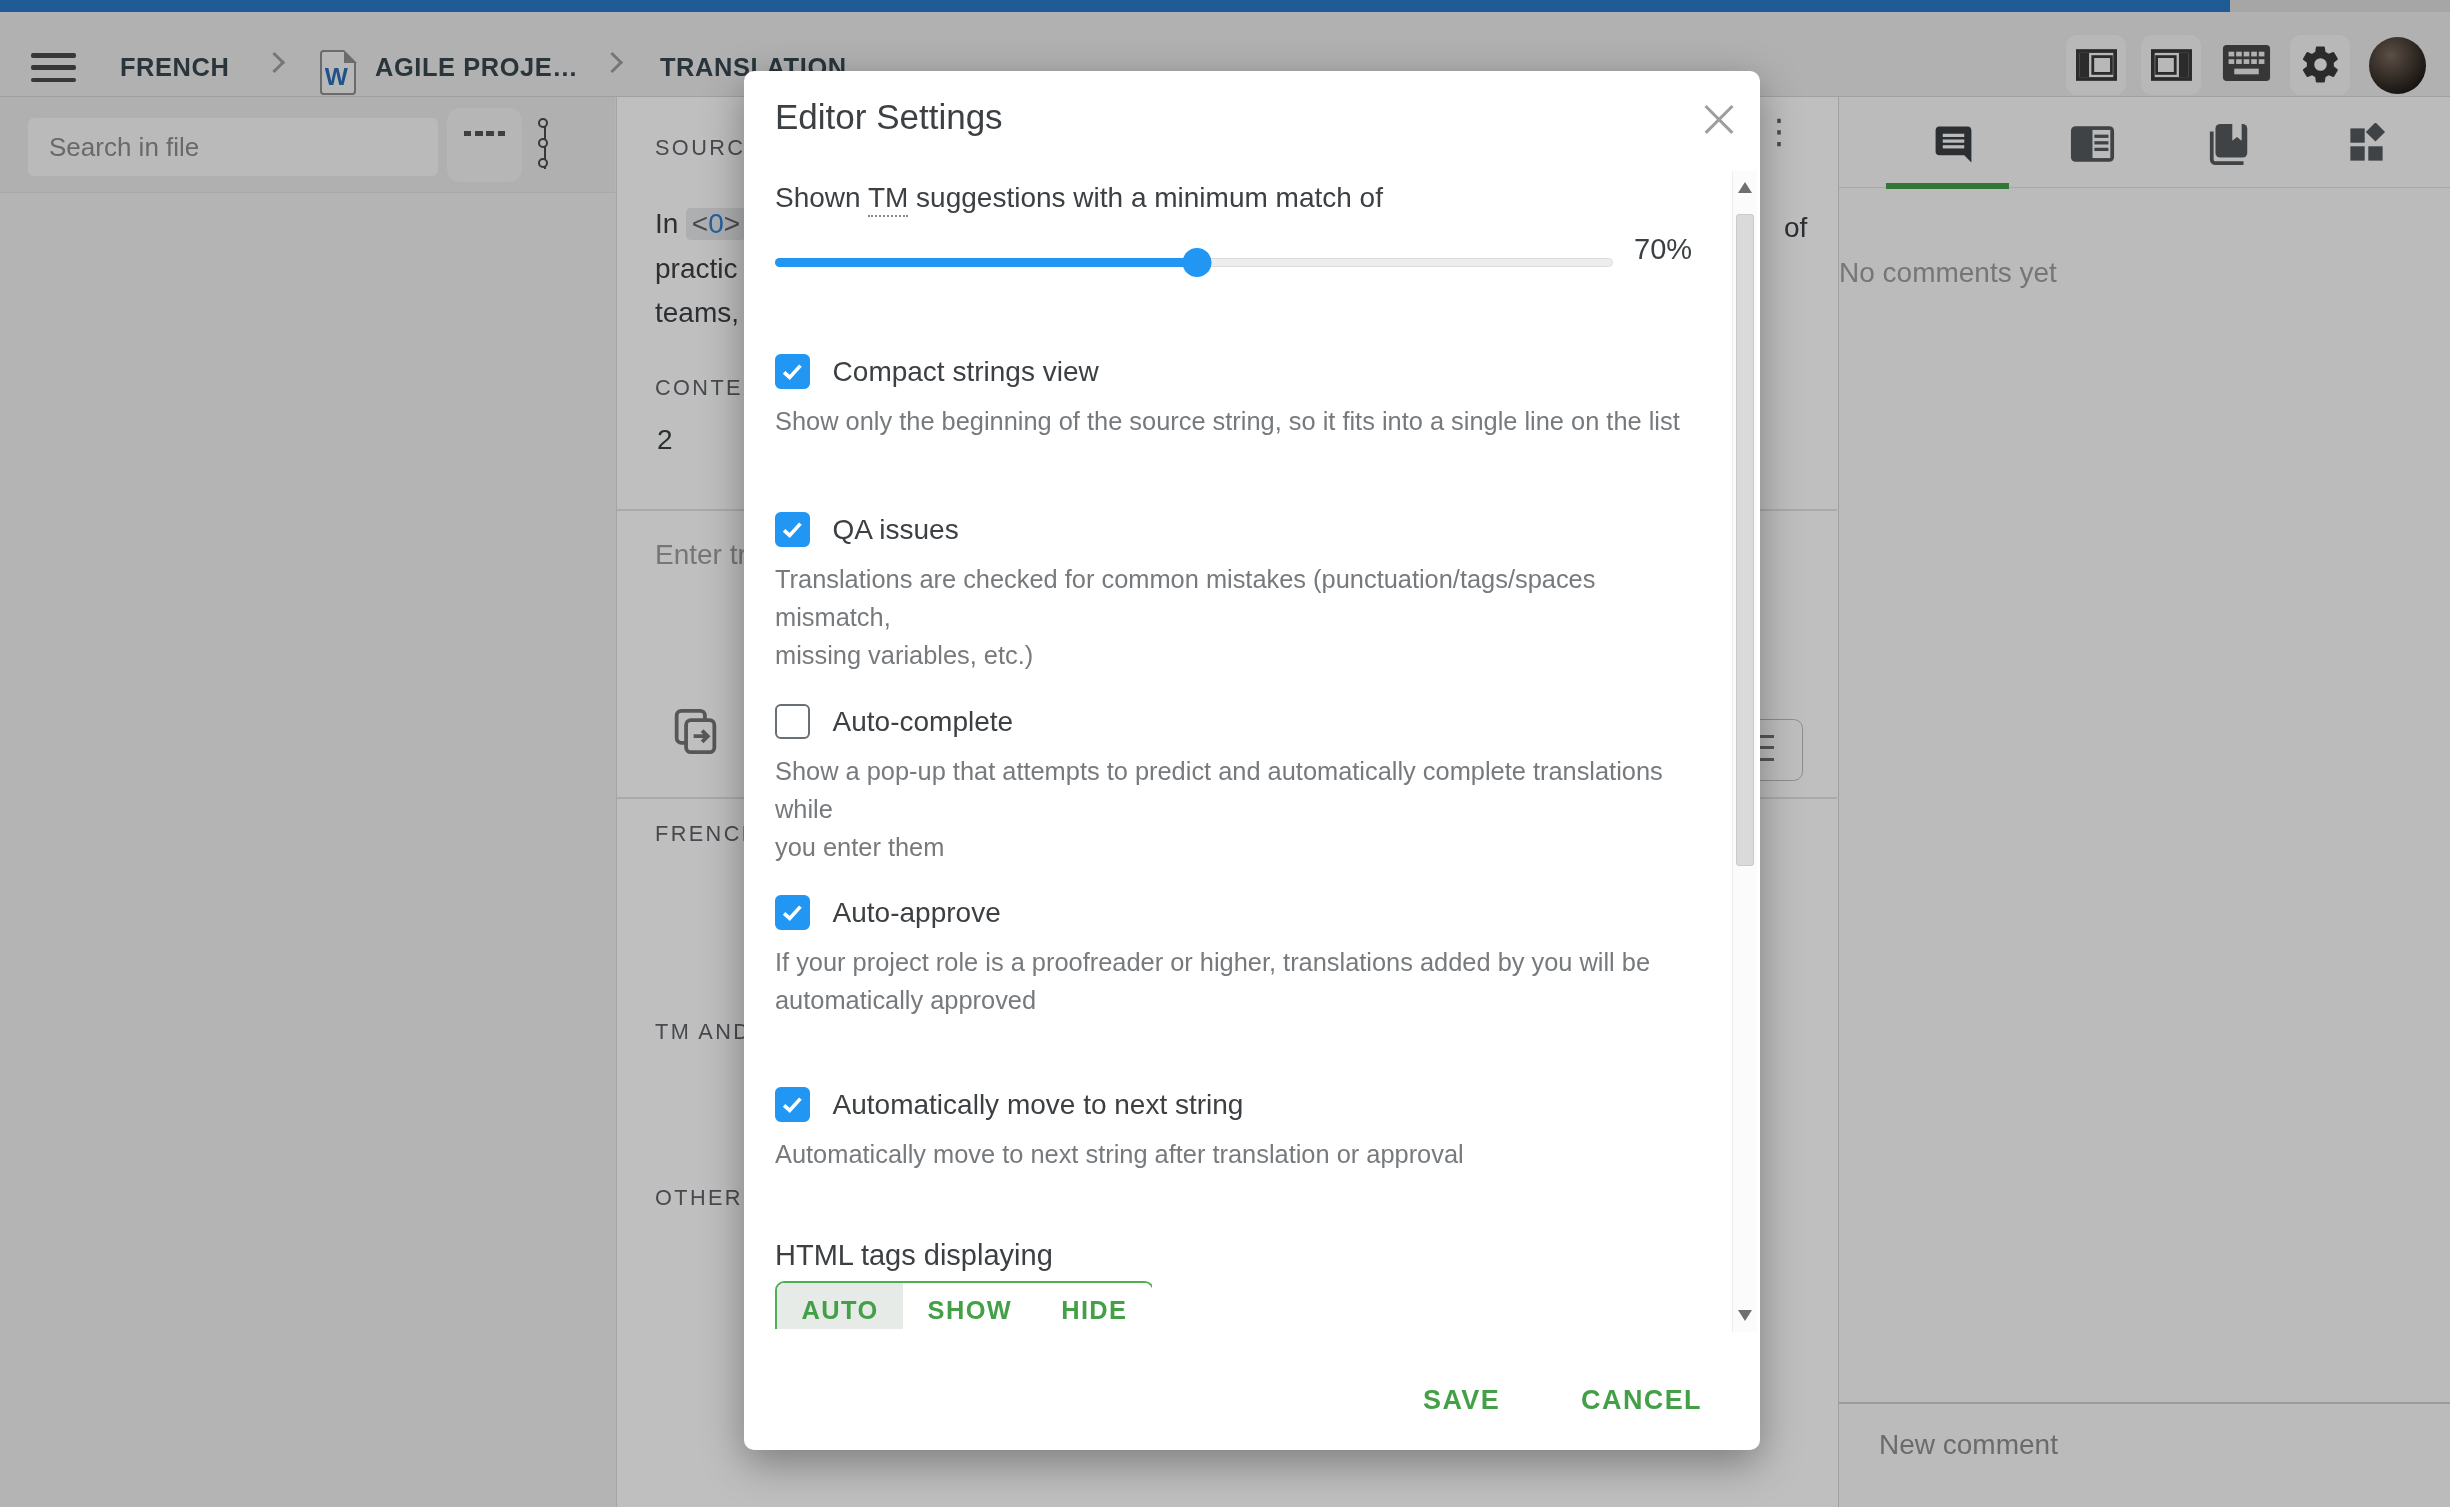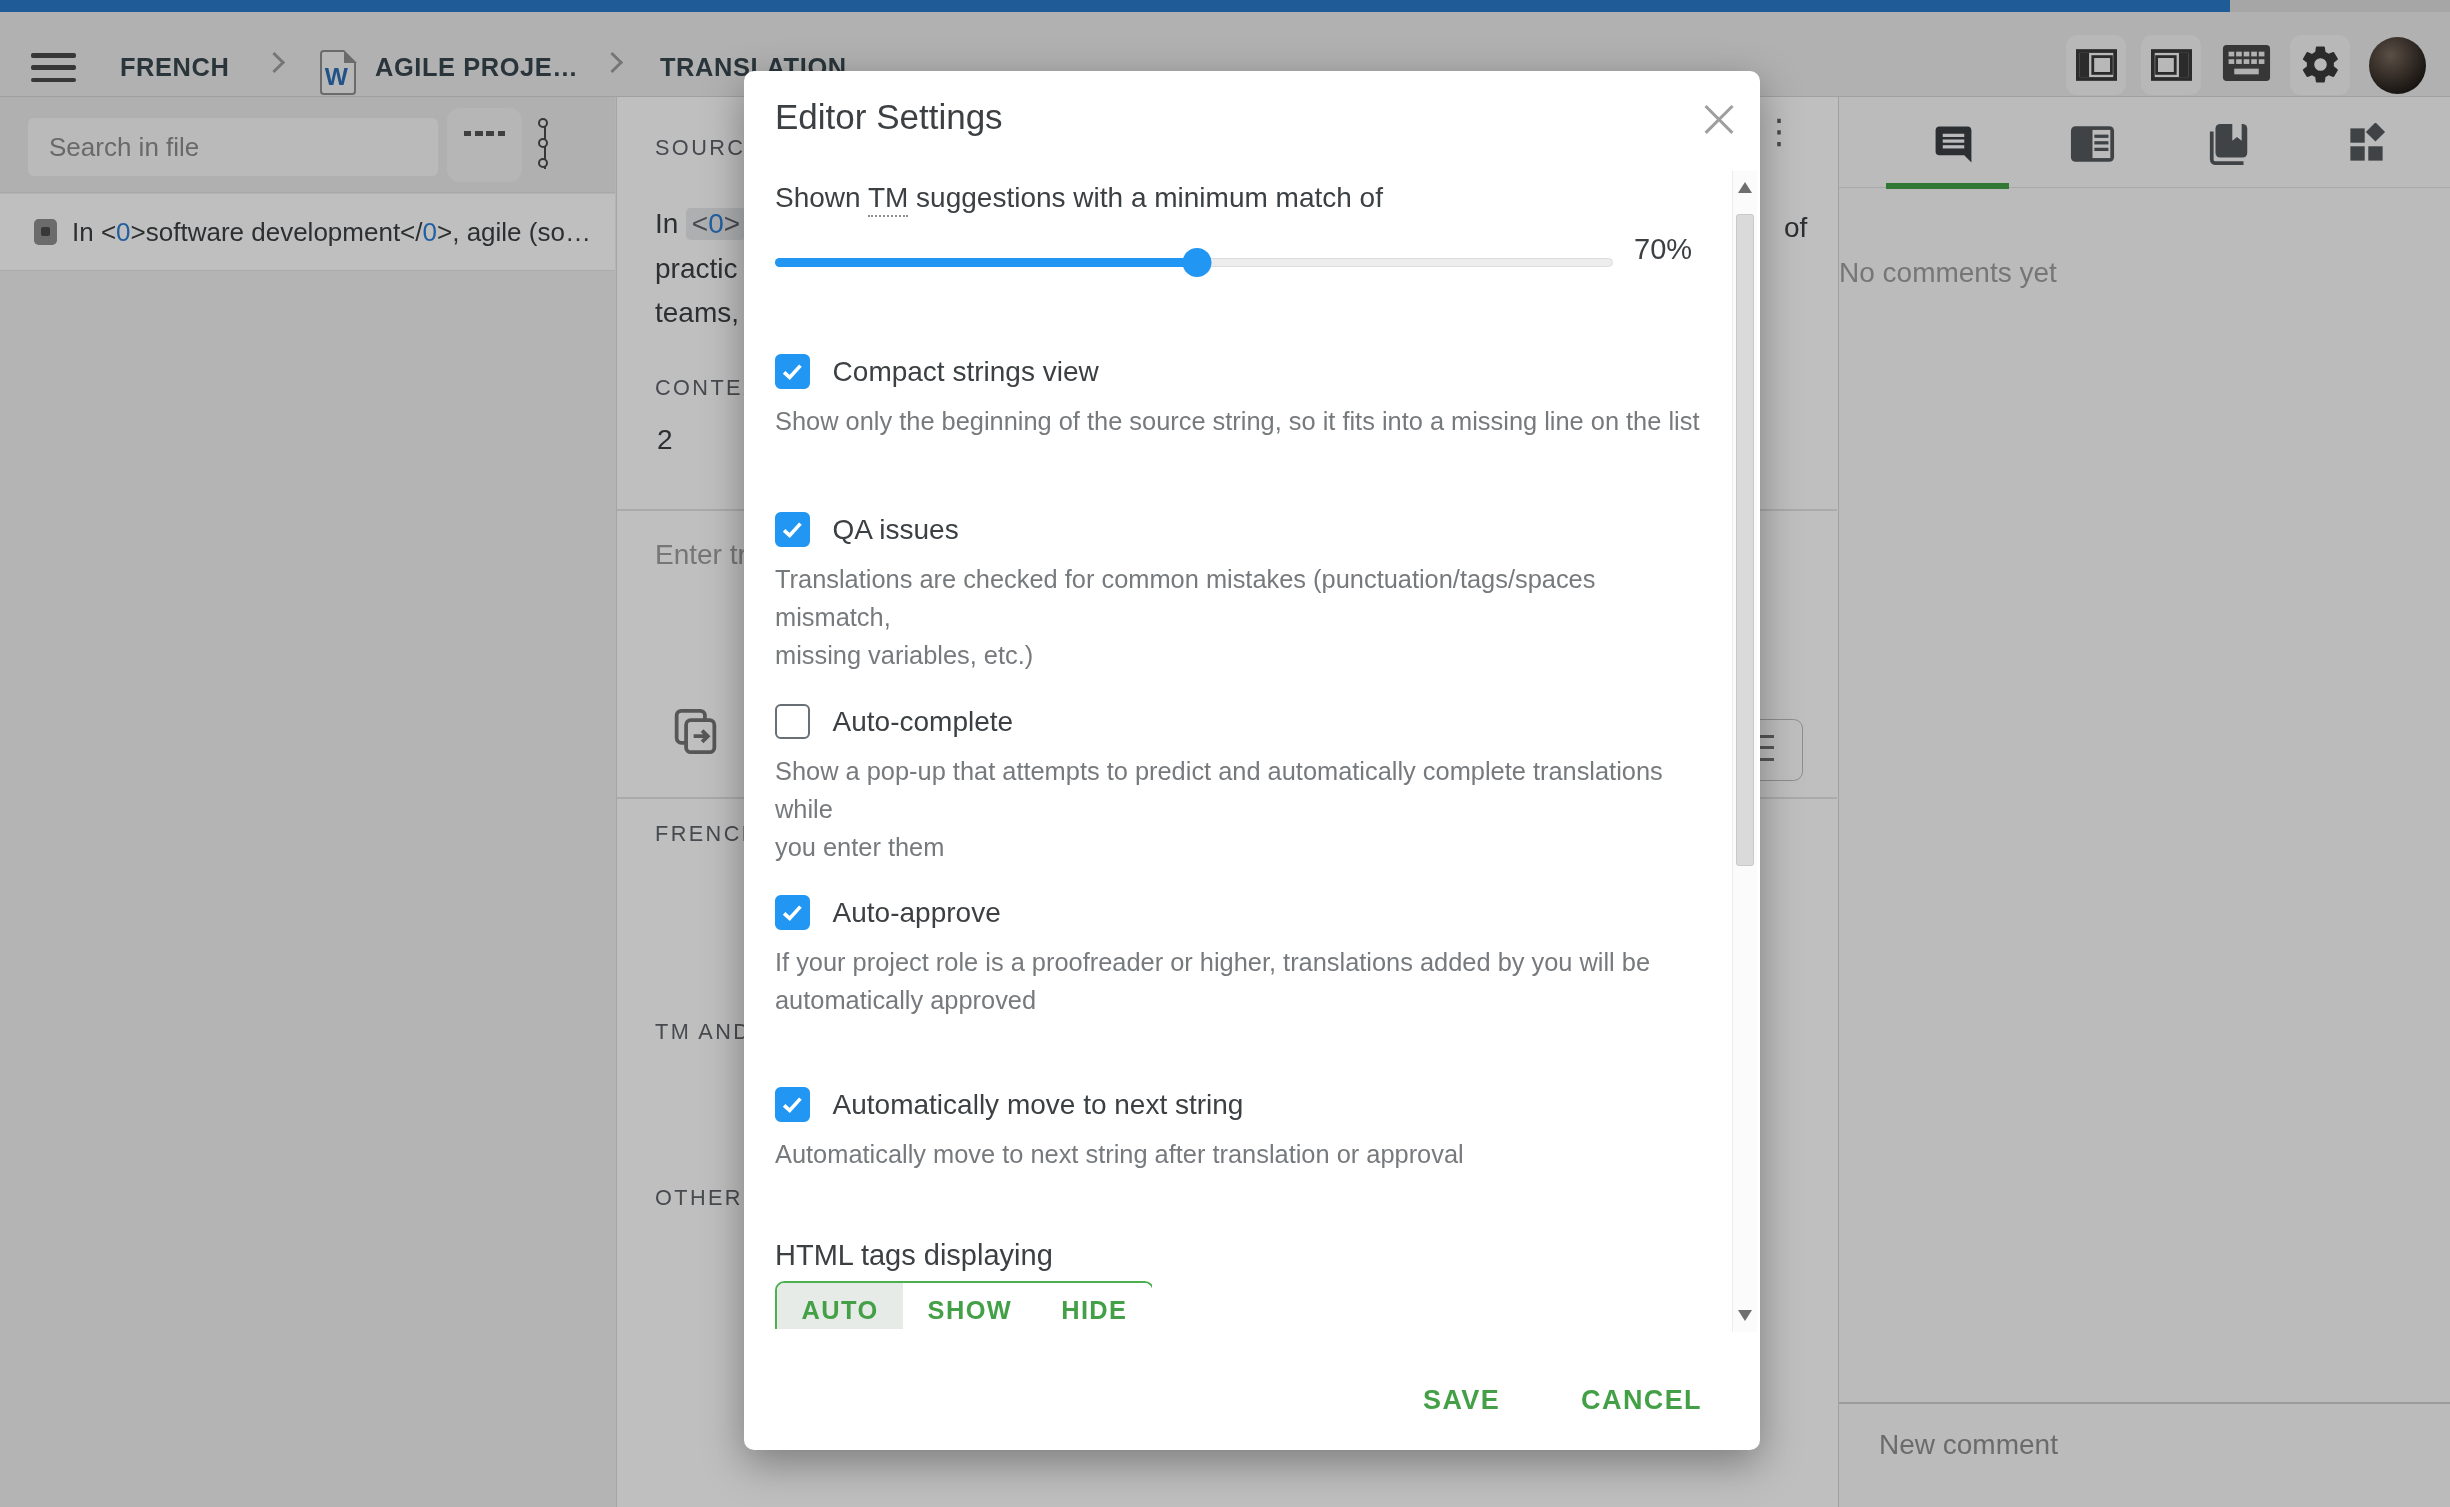--- a/index.html
+++ b/index.html
@@ -204,24 +204,20 @@
         </span>
       </div>
       <div class="abs dots-btn">
         <span class="dots-glyph">
           <i style="top:0;"></i>
             <i style="top:20px;"></i>
             <i style="top:40px;"></i>
         </span>
       </div>
     </div>
-    <div class="abs string-row">
-      <span class="status-sq"></span>
-      <span class="row-text"><span>In &lt;</span><span class="b">0</span><span>&gt;software development&lt;/</span><span class="b">0</span><span>&gt;, agile (so…</span></span>
-    </div>
 
   </div>
 
   <div class="abs editor-col">
     <div class="abs side-label" style="left:38px;top:38px;">SOURCE</div>
     <div class="abs more-dots" style="left:1145px;top:17px;">⋮</div>
 
     <div class="abs src-text" style="left:38px;top:111px;"><span>In </span><span class="tag-chip"><span>&lt;</span><span class="b">0</span><span>&gt;</span></span><span>s</span></div>
     <div class="abs src-text" style="left:38px;top:156px;">practic</div>
     <div class="abs src-text" style="left:38px;top:200px;">teams,</div>
@@ -319,21 +315,21 @@
 
     <div class="abs setting-row" style="top:283px;">
       <div class="setting-head">
         <span class="checkbox checked">
             <svg width="24.5" height="24.5" viewBox="0 0 24 24">
               <polyline points="4,13 9.5,18 20,6.5" fill="none" stroke="#fff" stroke-width="3.6"></polyline>
             </svg>
           </span>
         <span class="setting-label">Compact strings view</span>
       </div>
-      <div class="setting-desc">Show only the beginning of the source string, so it fits into a missing line on the list</div>
+      <div class="setting-desc">Show only the beginning of the source string, so it fits into a single line on the list</div>
     </div>
 
     <div class="abs setting-row" style="top:441px;">
       <div class="setting-head">
         <span class="checkbox checked">
             <svg width="24.5" height="24.5" viewBox="0 0 24 24">
               <polyline points="4,13 9.5,18 20,6.5" fill="none" stroke="#fff" stroke-width="3.6"></polyline>
             </svg>
           </span>
         <span class="setting-label">QA issues</span>

